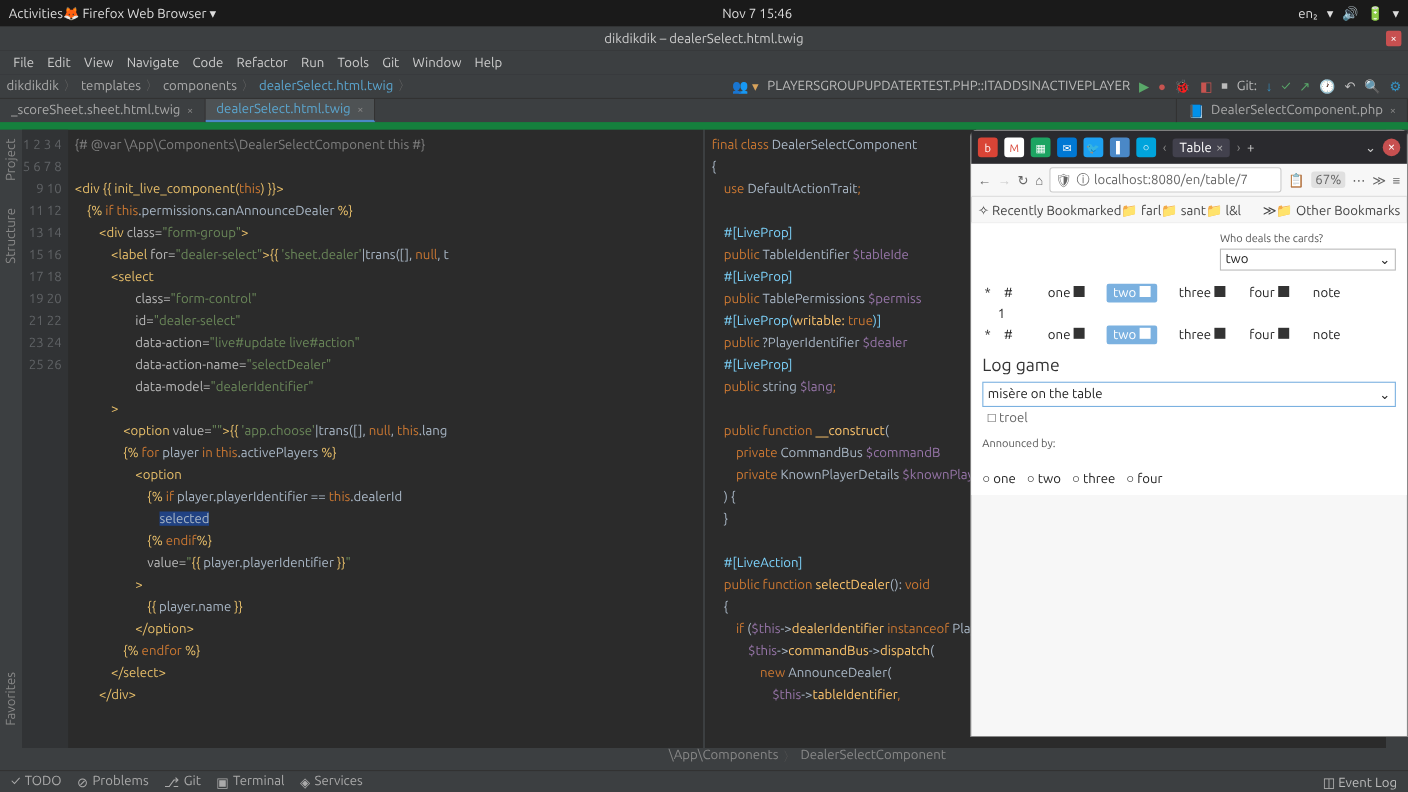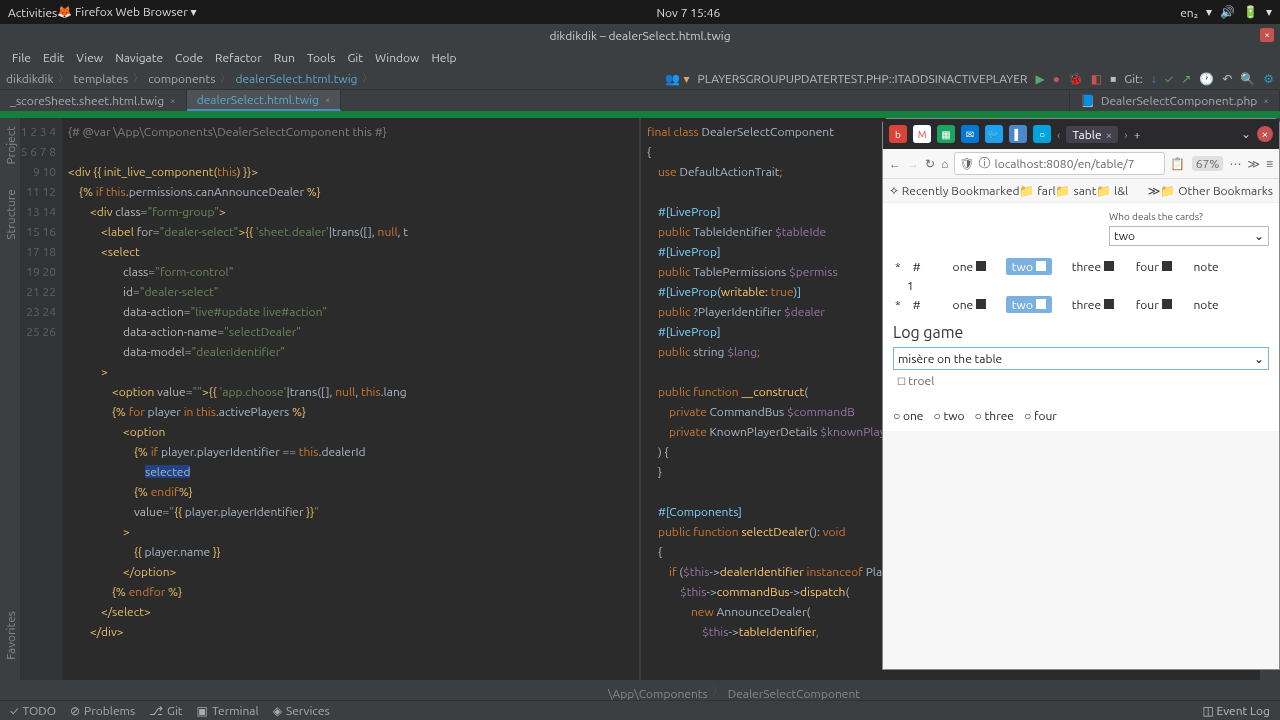--- a/index.html
+++ b/index.html
@@ -56,21 +56,21 @@
 .br-body{padding:8px 10px;background:#fff}
 .br-label{font-size:10px;color:#555;margin-bottom:4px}
 .br-select{width:160px;border:1px solid #bbb;padding:2px 4px;font-size:10px;background:#fff;display:inline-block;margin-bottom:8px}
 .br-table{display:flex;align-items:center;gap:8px;margin:4px 0;font-size:10px;background:#fff}
 .br-table .c{flex:0 0 auto;padding:0 2px}
 .br-table .hl{background:#7bb1e0;color:#fff;padding:2px 6px;border-radius:2px}
 .br-table .sq{width:10px;height:10px;background:#333;display:inline-block}
 .br-game{font-size:16px;font-weight:400;margin:10px 0 6px;color:#333}
 .br-field{width:100%;border:1px solid #7bb1e0;padding:4px;font-size:10px;margin-bottom:2px}
 .br-radios{display:flex;gap:10px;font-size:10px;margin-top:20px}
-.bottom-crumb{height:20px;background:#3c3f41;display:flex;align-items:flex-end;padding:0 8px;color:#888;font-size:11px}
+.bottom-crumb{height:20px;background:#3c3f41;display:flex;align-items:flex-start;padding:0 8px;color:#888;font-size:11px}
 .bottom-crumb .sep{color:#555;margin:0 4px}
 .btools{height:20px;background:#3c3f41;display:flex;align-items:center;padding:0 10px;border-top:1px solid #323232}
 .btools .bt{display:flex;align-items:center;gap:4px;margin-right:14px;color:#aaa;cursor:pointer}
 .btools .right{margin-left:auto;display:flex;align-items:center;gap:4px}
 .main-wrap{position:relative}
 .right-sidebar{width:20px;background:#3c3f41}
 .sel{background:#214283;display:inline}
 </style>
 </head>
 <body>
@@ -229,21 +229,21 @@
     <span class="c-kw">public</span> ?PlayerIdentifier <span class="c-var">$dealer</span>
     <span class="c-ann">#[LiveProp]</span>
     <span class="c-kw">public</span> string <span class="c-var">$lang</span><span class="c-kw">;</span>
 
     <span class="c-kw">public function</span> <span class="c-fn">__construct</span>(
         <span class="c-kw">private</span> CommandBus <span class="c-var">$commandB</span>
         <span class="c-kw">private</span> KnownPlayerDetails <span class="c-var">$knownPlayerDetails</span><span class="c-kw">,</span>
     ) {
     }
 
-    <span class="c-ann">#[Components]</span>
+    <span class="c-ann">#[LiveAction]</span>
     <span class="c-kw">public function</span> <span class="c-fn">selectDealer</span>(): <span class="c-kw">void</span>
     {
         <span class="c-kw">if</span> (<span class="c-var">$this</span>-&gt;<span class="c-fn">dealerIdentifier</span> <span class="c-kw">instanceof</span> PlayerIdentifier) {
             <span class="c-var">$this</span>-&gt;<span class="c-fn">commandBus</span>-&gt;<span class="c-fn">dispatch</span>(
                 <span class="c-kw">new</span> AnnounceDealer(
                     <span class="c-var">$this</span>-&gt;<span class="c-fn">tableIdentifier</span><span class="c-kw">,</span></div>
   </div>
 
   <div class="right-sidebar"></div>
 
@@ -319,20 +319,21 @@
         <span class="c" style="margin-left:20px"><span>one</span> <span class="sq"></span></span>
         <span class="c hl" style="margin-left:10px"><span>two</span> <span class="sq" style="background:#fff"></span></span>
         <span class="c" style="margin-left:10px"><span>three</span> <span class="sq"></span></span>
         <span class="c" style="margin-left:10px"><span>four</span> <span class="sq"></span></span>
         <span class="c" style="margin-left:10px">note</span>
       </div>
 
       <div class="br-game">Log game</div>
       <div class="br-field"><span>misère on the table</span><span style="float:right">⌄</span></div>
       <div style="font-size:10px;padding:2px 4px;color:#666">☐ <span>troel</span></div>
+      <div class="br-label" style="margin-top:8px">Announced by:</div>
       <div class="br-radios">
         <label>○ <span>one</span></label>
         <label>○ <span>two</span></label>
         <label>○ <span>three</span></label>
         <label>○ <span>four</span></label>
       </div>
     </div>
   </div>
 </div>
 </div>

